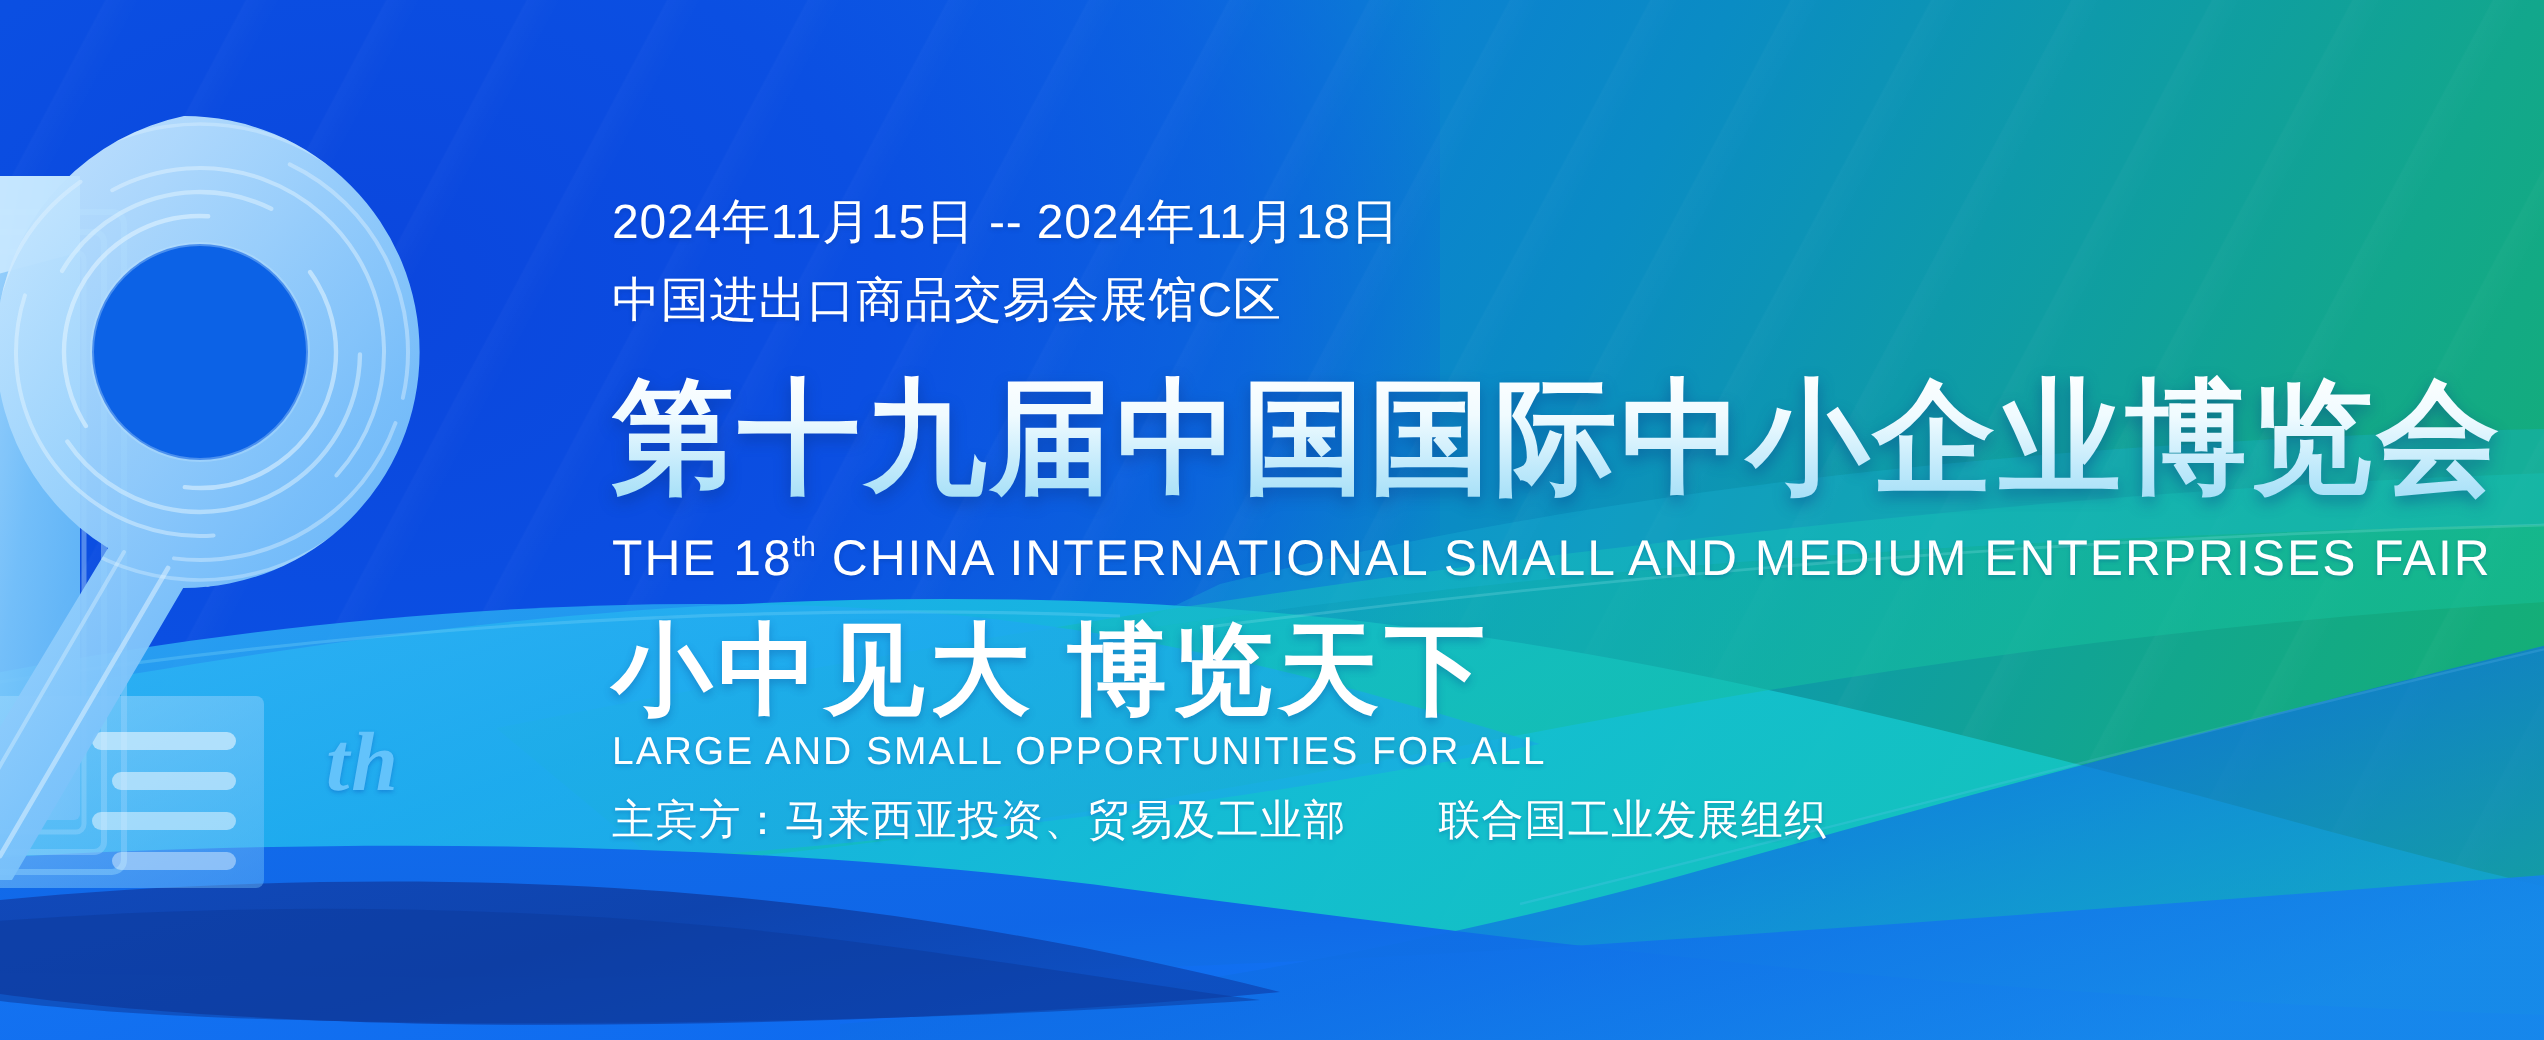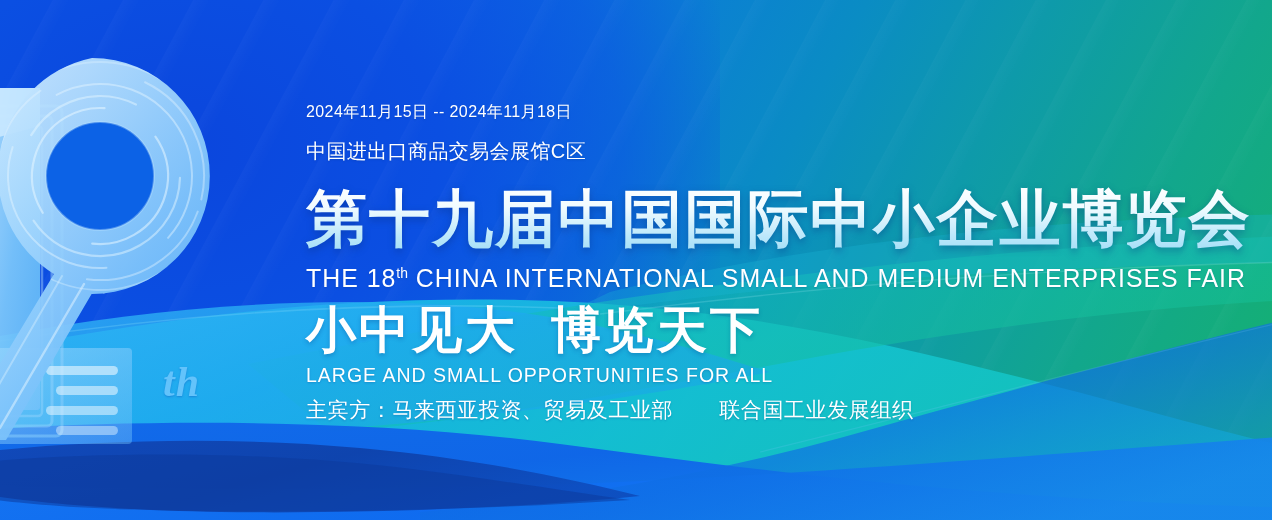--- a/index.html
+++ b/index.html
@@ -72,29 +72,29 @@
   }
 
   
   .content{
     position:absolute;
     left:306px; top:96px;
     width:966px;
   }
 
   .line-date{
-    font-size:16px;
+    font-size:24px;
     color:#ffffff;
     letter-spacing:.4px;
     line-height:32px;
     white-space:nowrap;
     text-shadow:0 1px 2px rgba(5,50,140,.28);
   }
   .line-venue{
-    font-size:20px;
+    font-size:24px;
     color:#ffffff;
     letter-spacing:.4px;
     line-height:34px;
     margin-top:6px;
     white-space:nowrap;
     text-shadow:0 1px 2px rgba(5,50,140,.28);
   }
 
   .title-cn{
     margin-top:16px;
@@ -133,21 +133,21 @@
 
   .slogan-cn{
     margin-top:12px;
     font-size:50px;
     line-height:58px;
     font-weight:bold;
     color:#ffffff;
     letter-spacing:3px;
     white-space:nowrap;
     text-shadow:0 2px 4px rgba(6,60,140,.30);
-    font-family:Liberation Mono, monospace;
+    font-family:Liberation Serif, serif;
   }
 
   .slogan-en{
     margin-top:0;
     font-size:19.5px;
     line-height:24px;
     color:#ffffff;
     letter-spacing:1.0px;
     white-space:nowrap;
     text-shadow:0 1px 2px rgba(5,50,140,.25);

